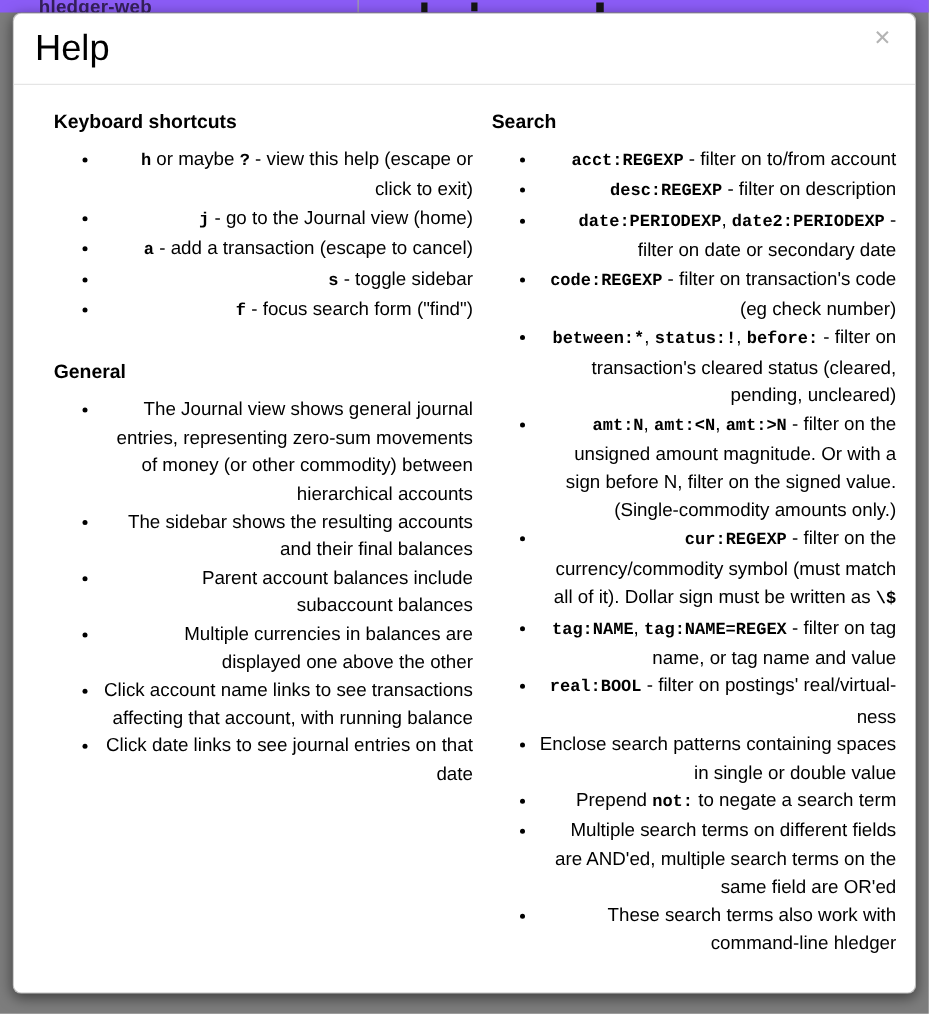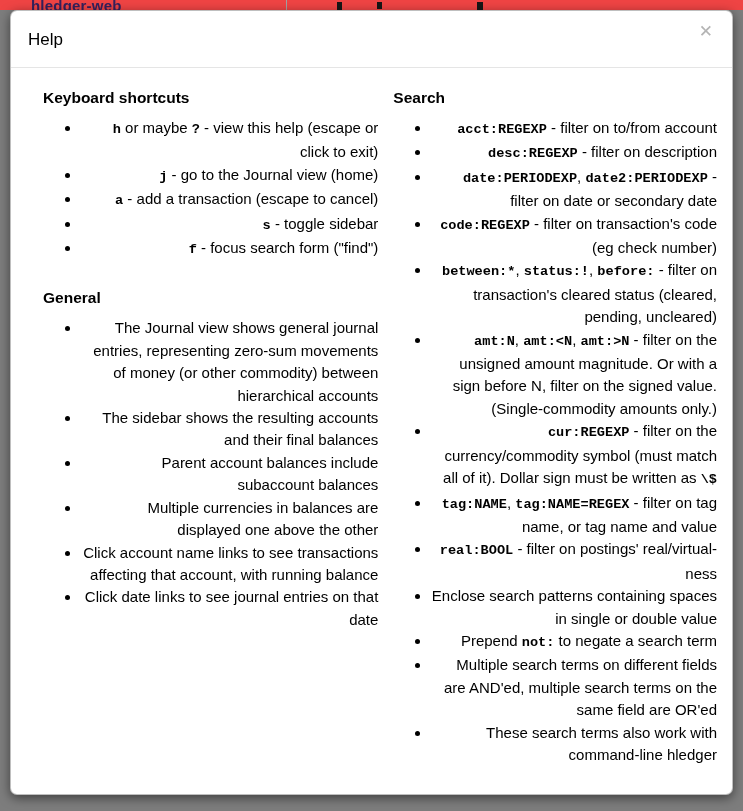--- a/index.html
+++ b/index.html
@@ -9,21 +9,21 @@
     position: relative;
     background: #7d7d7d;
     font-family: "Liberation Sans", sans-serif;
     color: #000;
     overflow: hidden;
   }
 
   
   .backdrop-strip {
     position: absolute; top: 0; left: 0; width: 743px; height: 10px;
-    background: #ef4444;
+    background: #8b5cf6;
     overflow: hidden;
   }
   .brand-link {
     position: absolute; left: 31px; top: -3px;
     font-size: 15px; font-weight: bold;
     color: #35205c;
     text-decoration: none;
     letter-spacing: 0.2px;
   }
   .strip-divider {
@@ -44,21 +44,21 @@
     border-radius: 7px;
     box-shadow: 0 3px 11px rgba(0,0,0,0.5);
   }
   .modal-header {
     position: relative;
     padding: 13px 15px 12px 17px;
     border-bottom: 1px solid #e5e5e5;
   }
   .modal-title {
     margin: 0;
-    font-size: 17px;
+    font-size: 29px;
     font-weight: normal;
     line-height: 31px;
     color: #000;
   }
   .close-button {
     position: absolute; top: 10px; right: 17px;
     border: none; background: none; padding: 2px;
     font-size: 17px; font-weight: bold;
     color: #b4b4b4;
     cursor: pointer;

